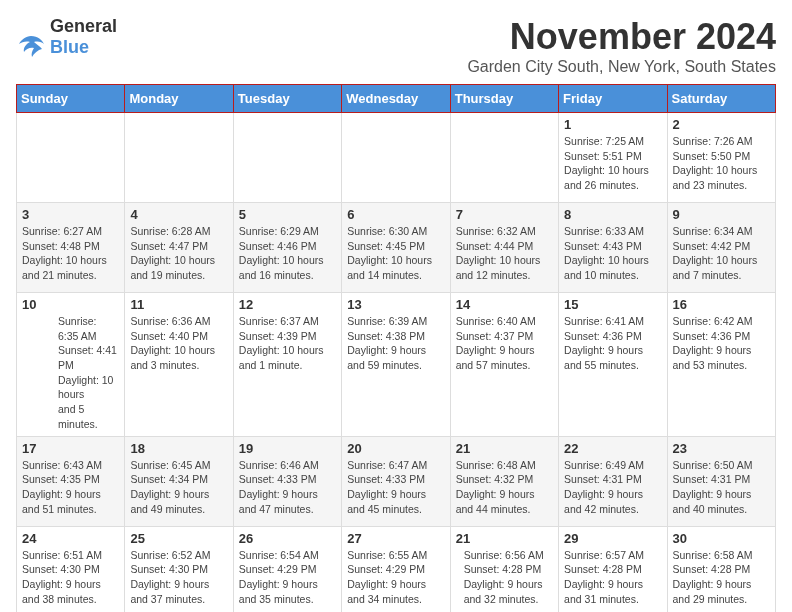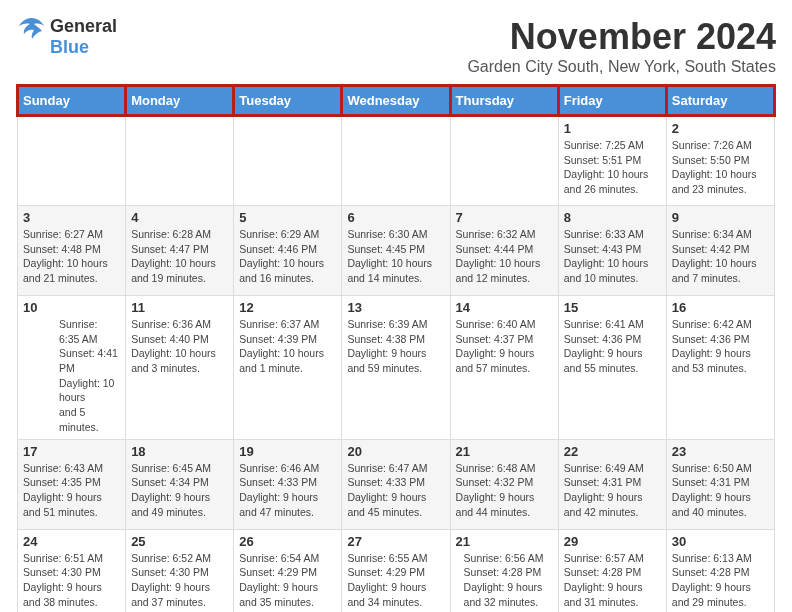--- a/index.html
+++ b/index.html
@@ -11,21 +11,21 @@
       padding: 16px;
     }
     .header-area {
       display: flex;
       align-items: flex-start;
       justify-content: space-between;
       margin-bottom: 8px;
     }
     .logo {
       display: flex;
-      align-items: flex-start;
+      align-items: flex-end;
       gap: 4px;
     }
     .logo-text-general {
       font-size: 18px;
       font-weight: bold;
       color: #333;
     }
     .logo-text-blue {
       font-size: 18px;
       font-weight: bold;
@@ -52,21 +52,21 @@
       border-collapse: collapse;
       table-layout: fixed;
     }
     .calendar thead tr th {
       background-color: #4a90d9;
       color: #fff;
       font-size: 13px;
       font-weight: bold;
       padding: 6px 4px;
       text-align: left;
-      border: 3px solid #b91c1c;
+      border: 1px solid #b91c1c;
     }
     .calendar tbody tr td {
       vertical-align: top;
       padding: 4px 5px;
       font-size: 11px;
       color: #333;
       border: 1px solid #ddd;
       height: 90px;
       background: #fff;
     }
@@ -332,20 +332,20 @@
         </td>
         <td>
           <span class="day-number">29</span>
           <div class="day-info" style="white-space: pre-line;">Sunrise: 6:57 AM
 Sunset: 4:28 PM
 Daylight: 9 hours
 and 31 minutes.</div>
         </td>
         <td>
           <span class="day-number">30</span>
-          <div class="day-info" style="white-space: pre-line;">Sunrise: 6:13 AM
+          <div class="day-info" style="white-space: pre-line;">Sunrise: 6:58 AM
 Sunset: 4:28 PM
 Daylight: 9 hours
 and 29 minutes.</div>
         </td>
       </tr>
     </tbody>
 </table>
 
 </body></html>

